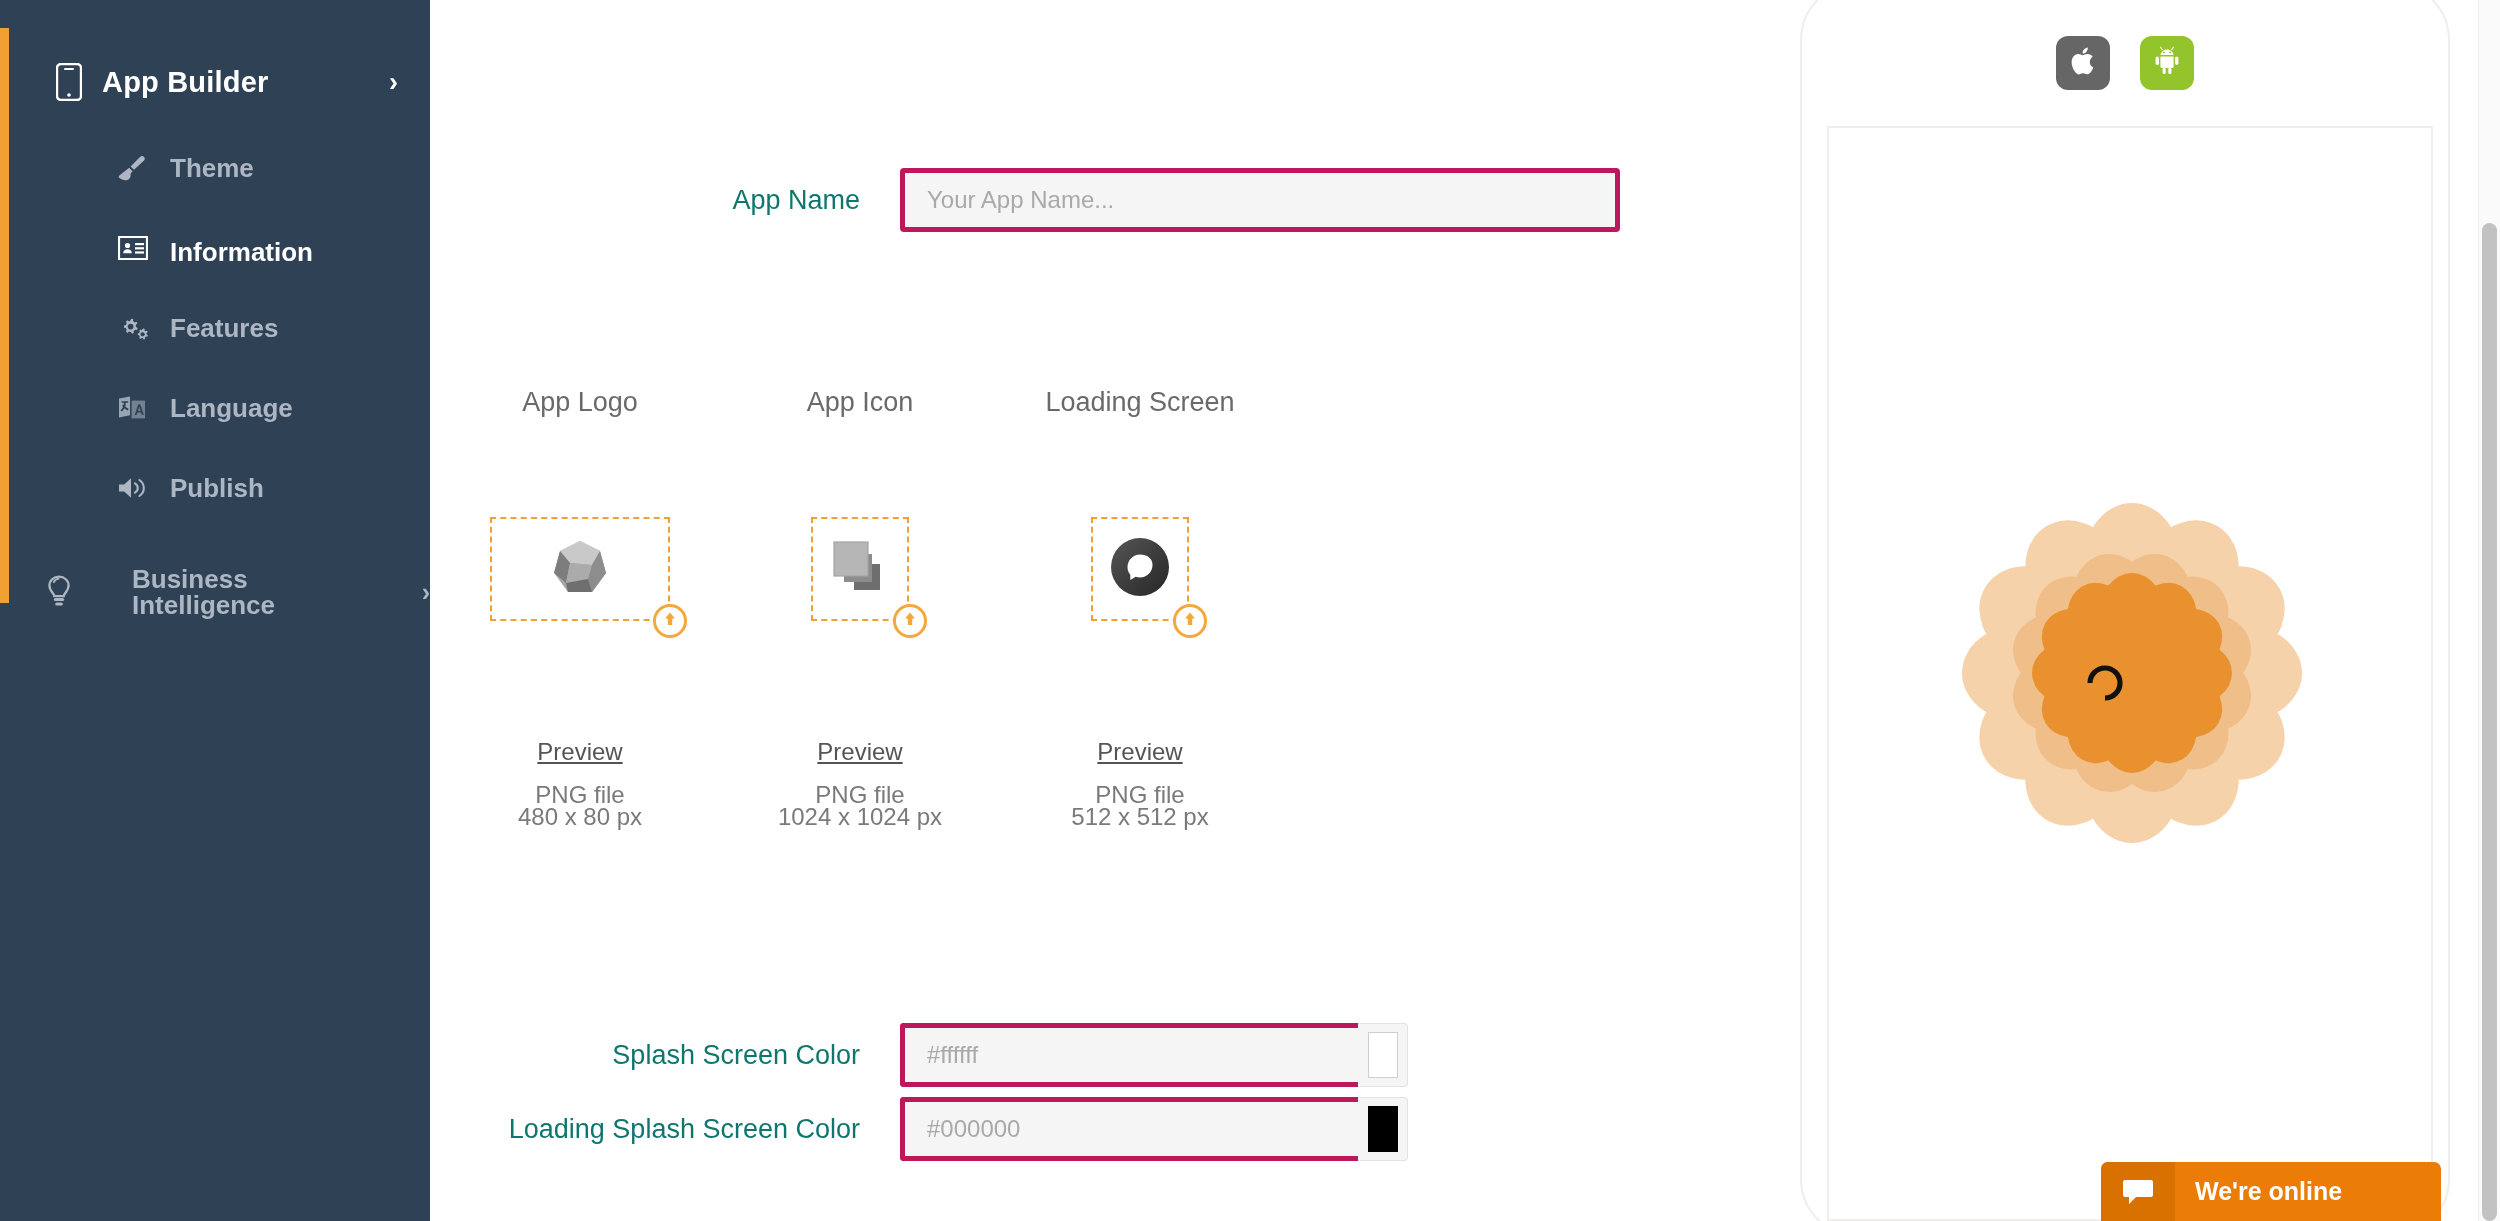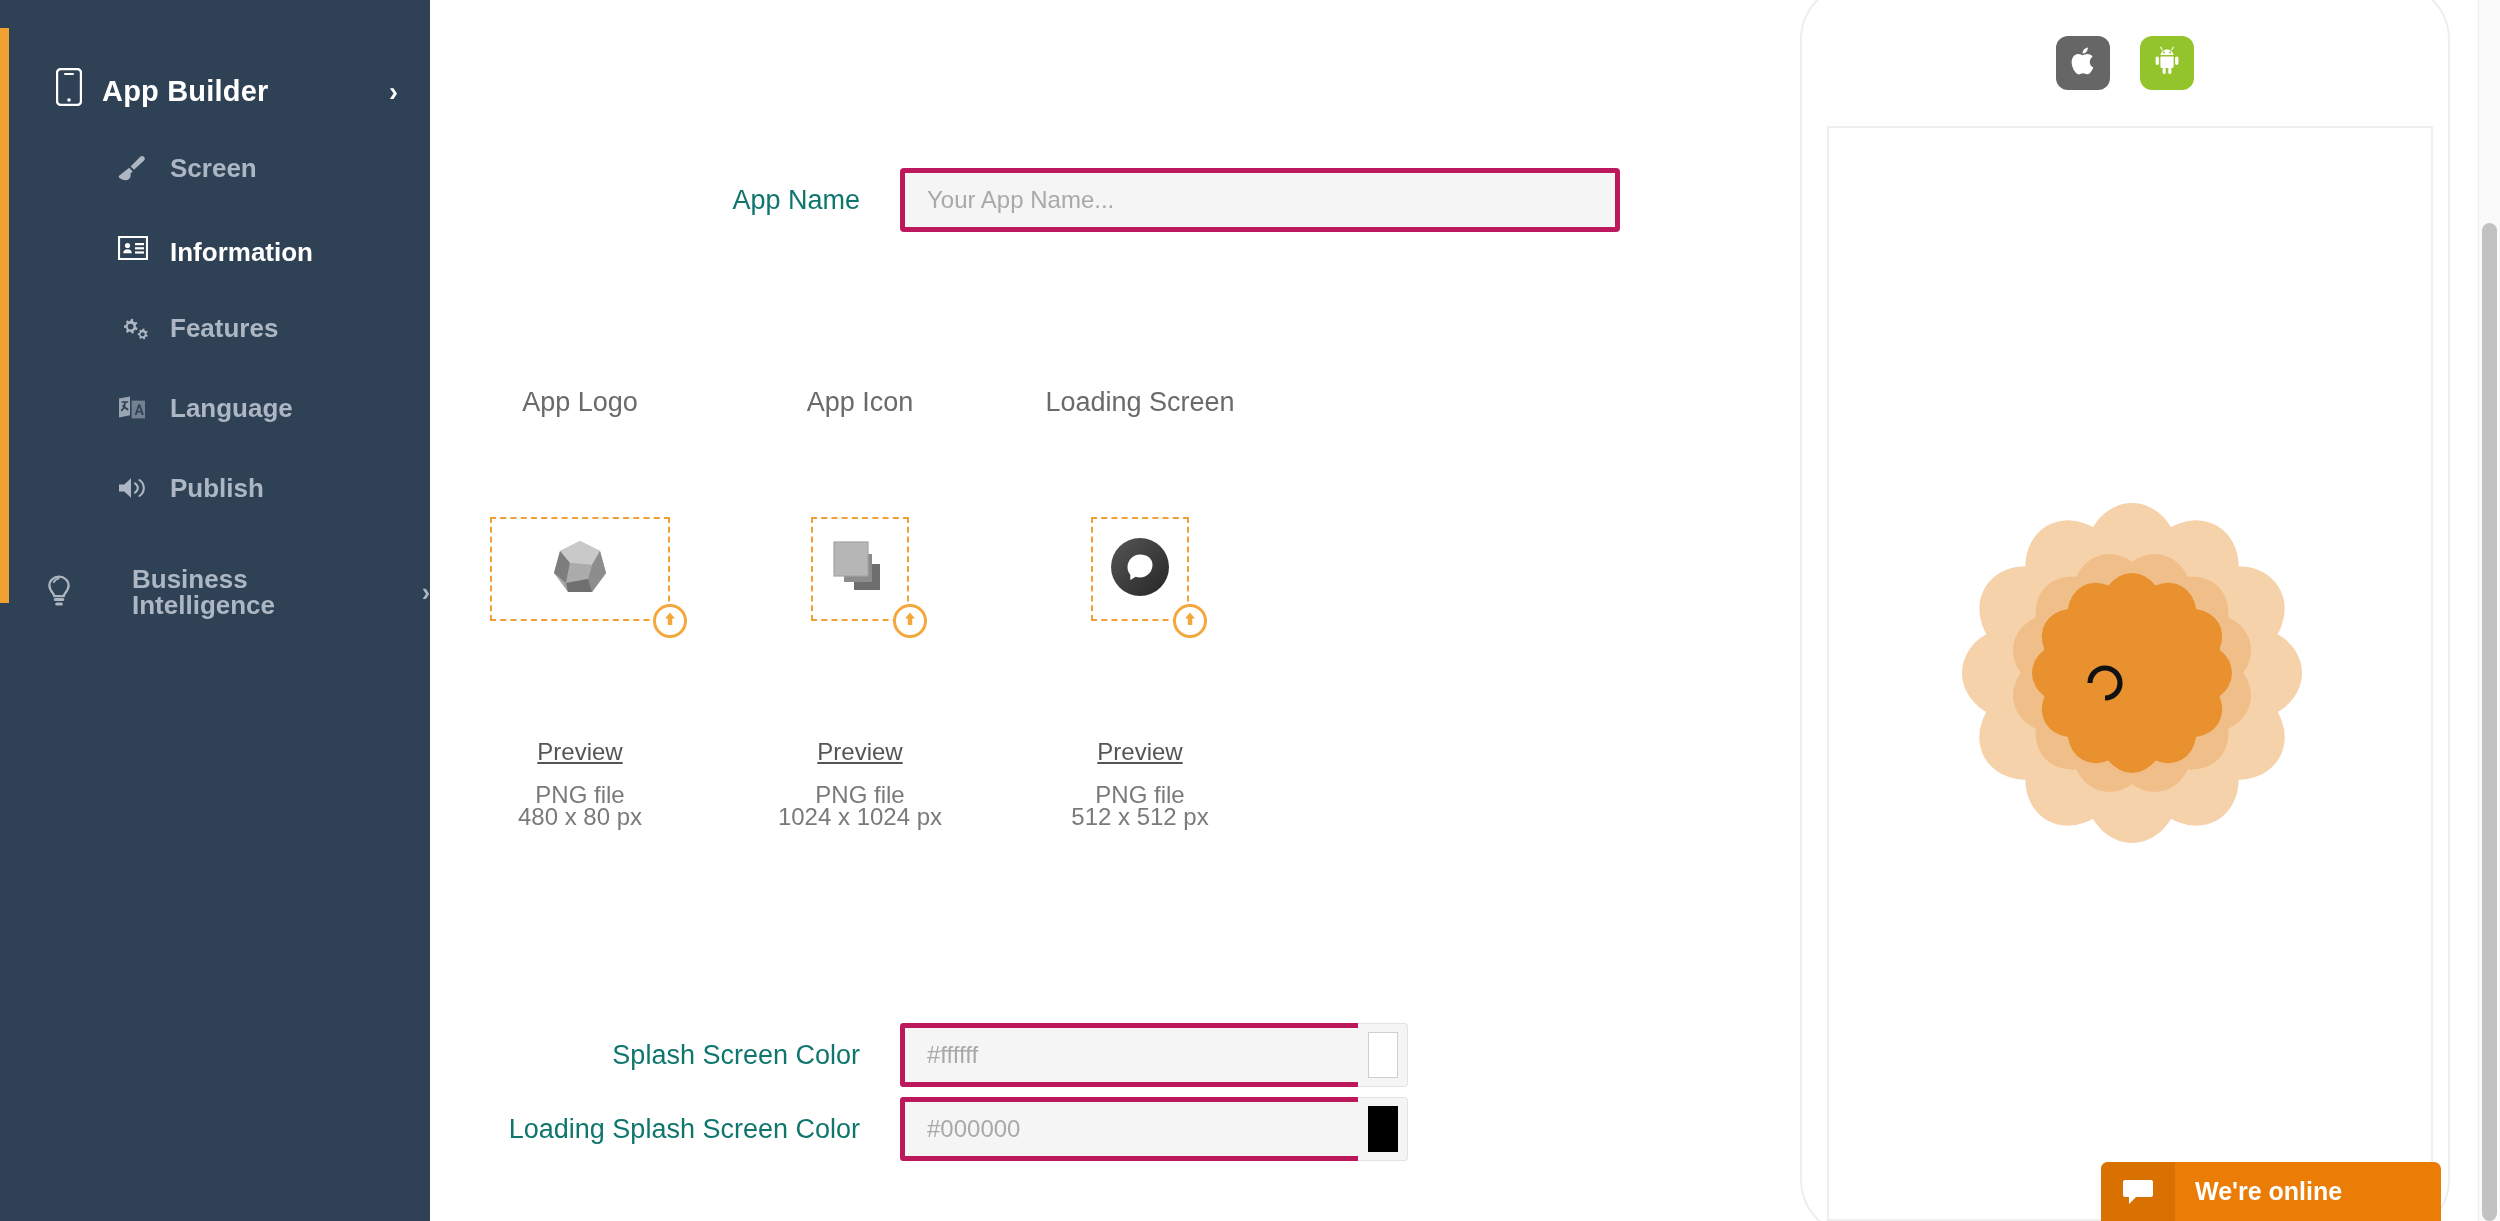--- a/index.html
+++ b/index.html
@@ -19,21 +19,21 @@
     flex: 0 0 430px;
     overflow: hidden;
   }
   .sidebar-accent {
     position: absolute;
     left: 0; top: 28px;
     width: 9px; height: 575px;
     background: #f1a033;
   }
   .sb-header {
-    display: flex; align-items: flex-end;
+    display: flex; align-items: center;
     padding: 58px 26px 0 56px;
     height: 106px;
     cursor: pointer;
   }
   .sb-header .sb-ico { width: 38px; flex: 0 0 38px; display:flex; align-items:center; }
   .sb-header .sb-title {
     color: #ffffff; font-size: 29px; font-weight: bold;
     letter-spacing: .2px; flex: 1; padding-left: 8px;
     line-height: 1;
   }
@@ -265,21 +265,21 @@
 
       <div class="sb-item">
         <span class="sb-iwrap">
           <svg width="28" height="26" viewBox="0 0 28 26">
               <g class="icn">
             <path d="M26 2c-1-1.4-2.8-1.2-4 0L12.6 11.4l3.4 3.4L26 5.6c1-1 1.2-2.4 0-3.6z"></path>
             <path d="M11.2 12.8 1.4 20.6c-.9.7-.9 1.6-.2 2.2 1.9 1.6 4.6 2.6 7 2.4 2.6-.2 4.6-2.4 4.4-4.9-.1-1.3.2-2.2 1.1-3l1-.9z"></path>
           </g>
             </svg>
         </span>
-        <span class="sb-label">Screen</span>
+        <span class="sb-label">Theme</span>
       </div>
 
       <div class="sb-item active">
         <span class="sb-iwrap">
           <svg width="30" height="24" viewBox="0 0 30 24">
               <g class="icn">
             <path d="M1 1h28v22H1z" fill="none" stroke="#ffffff" stroke-width="2.2"></path>
             <circle cx="9.5" cy="9.5" r="2.6"></circle>
             <path d="M5.2 17.2c0-2.4 1.9-3.9 4.3-3.9s4.3 1.5 4.3 3.9z"></path>
             <rect x="17" y="7" width="9" height="2.2"></rect>

